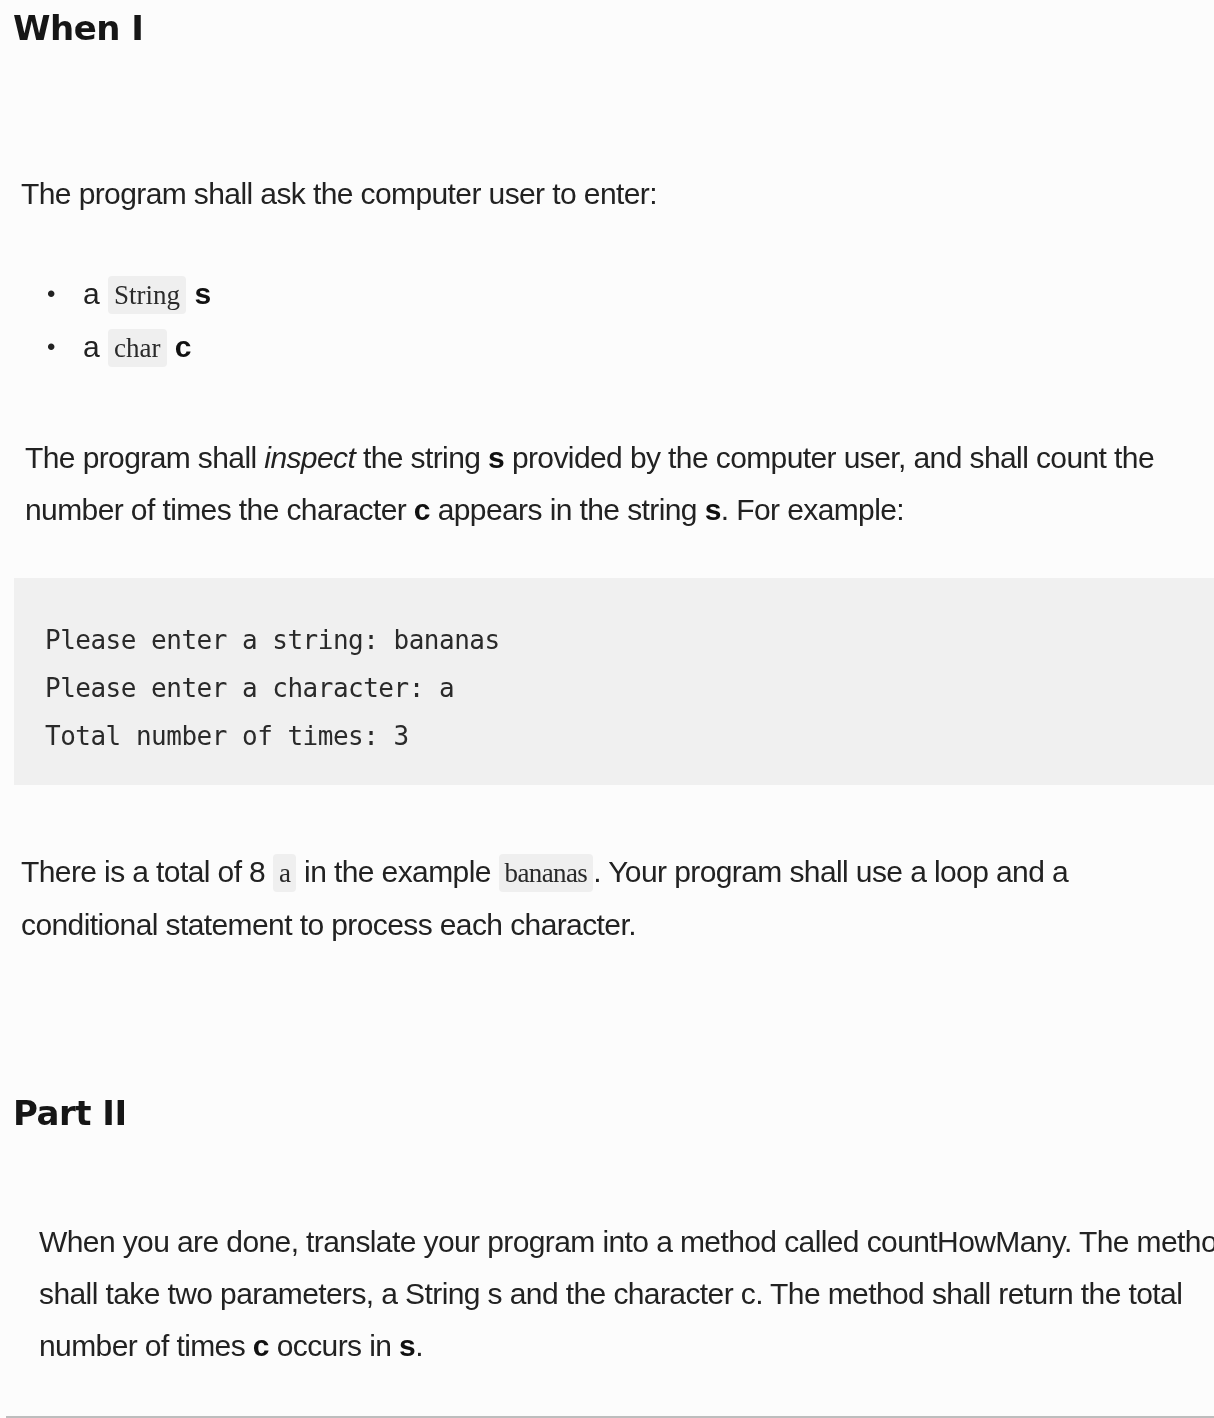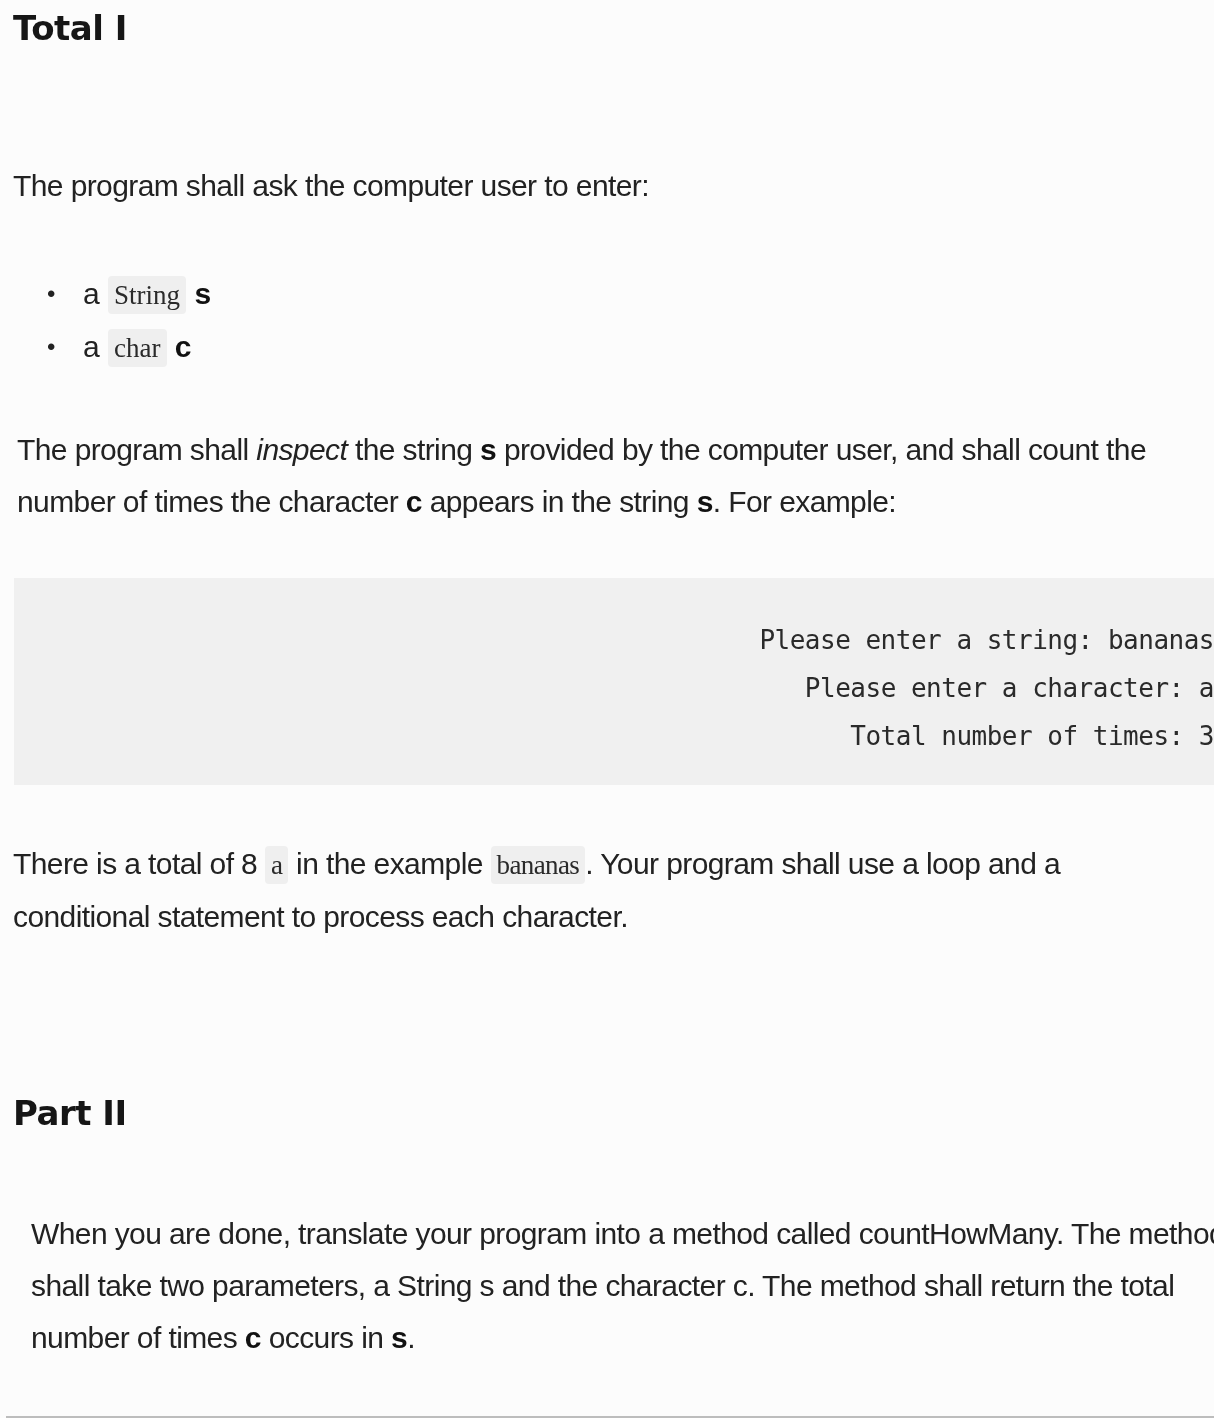--- a/index.html
+++ b/index.html
@@ -10,21 +10,21 @@
       position: relative;
     }
     .doc { position: absolute; left: 13px; top: 0; width: 1201px; }
     h2 {
       margin: 0; font-family: "DejaVu Sans", sans-serif;
       font-weight: bold; font-size: 34px; letter-spacing: -0.5px; color: #161616;
     }
     .h-part1 { position: absolute; top: 8px; left: 0; }
     .h-part2 { position: absolute; top: 1056px; left: 0; margin-top: 37px; }
     p {
-      margin: 0; font-size: 30px; line-height: 52px; letter-spacing: -0.6px; color: #222;
+      margin: 8px; font-size: 30px; line-height: 52px; letter-spacing: -0.6px; color: #222;
     }
     .p1 { position: absolute; top: 160px; left: 0; }
     .p2 { position: absolute; top: 424px; left: 4px; width: 1190px; }
     .p3 { position: absolute; top: 838px; left: 0; width: 1190px; }
     .p4 { position: absolute; top: 1208px; left: 18px; width: 1195px; }
     ul {
       position: absolute; top: 268px; left: 0; margin: 0; padding: 0; list-style: none;
     }
     ul li {
       font-size: 30px; line-height: 52px; position: relative; padding-left: 70px; color: #222;
@@ -35,31 +35,31 @@
       background: #efefef; border-radius: 4px; padding: 4px 6px; color: #2a2a2a;
     }
     b { font-weight: bold; color: #111; }
     .codeblock {
       position: absolute; top: 578px; left: 1px; width: 1200px; height: 207px;
       background: #f0f0f0;
     }
     .codeblock pre {
       margin: 0; padding: 38px 0 0 31px;
       font-family: "DejaVu Sans Mono", monospace; font-size: 26px; line-height: 48px;
-      color: #2a2a2a; letter-spacing: -0.5px; text-align: right;
+      color: #2a2a2a; letter-spacing: -0.5px;
     }
     .rule {
       position: absolute; left: 6px; top: 1416px; width: 1208px; height: 2px; background: #bdbdbd;
     }
   </style>
 </head>
 <body>
 
 <div class="doc">
-  <h2 class="h-part1">Total I</h2>
+  <h2 class="h-part1">When I</h2>
 
   <p class="p1">The program shall ask the computer user to enter:</p>
 
   <ul>
     <li>
       <span class="bullet">•</span>
       <span>a</span>
       <code>String</code>
       <b>s</b>
     </li>

